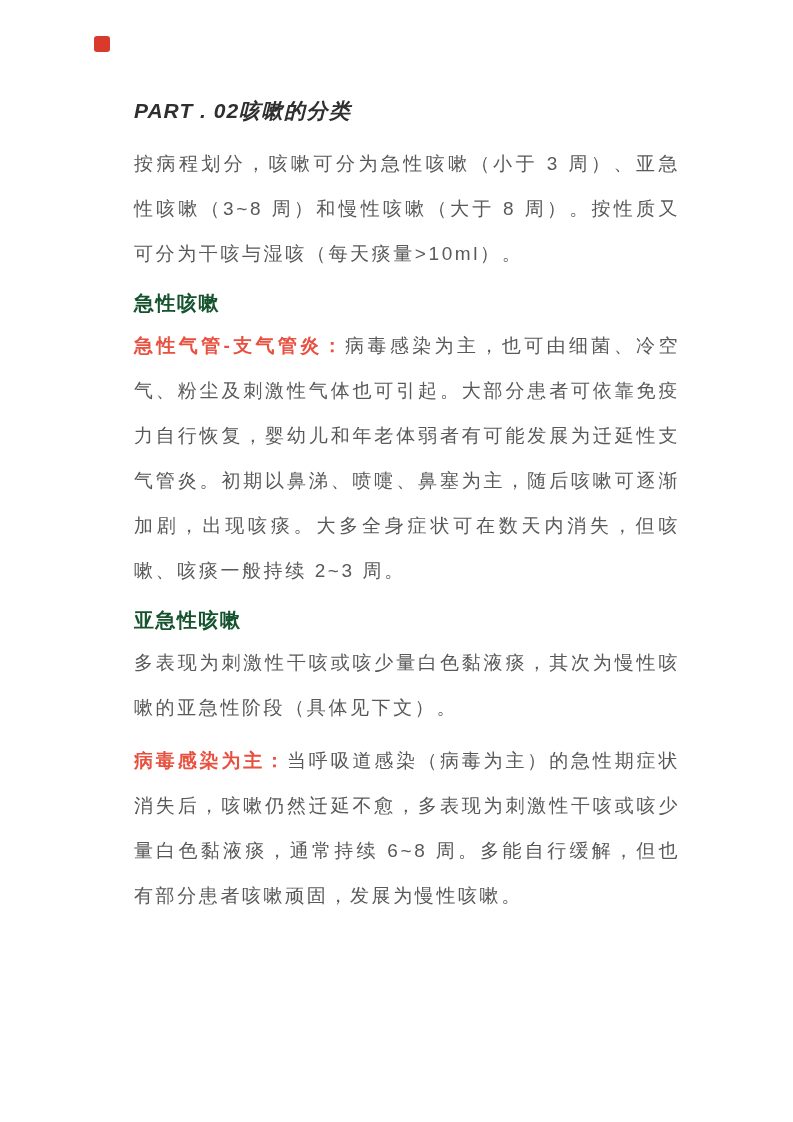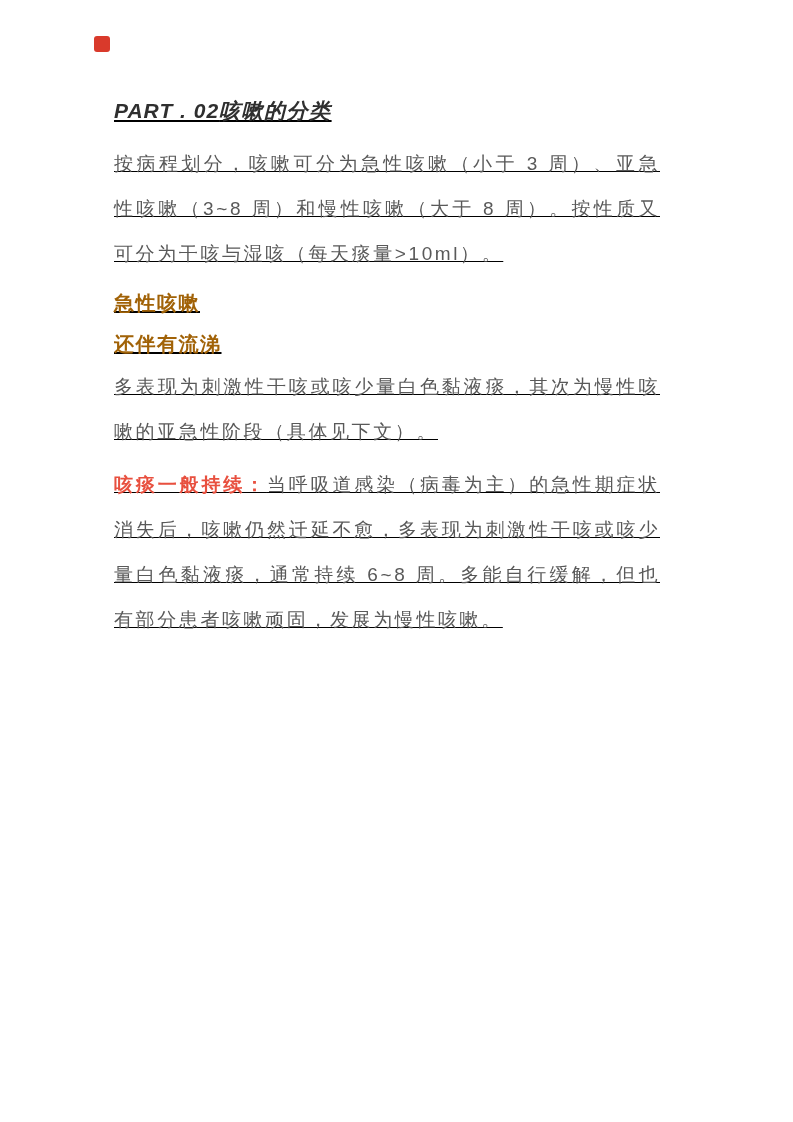--- a/index.html
+++ b/index.html
@@ -18,24 +18,23 @@
     position: absolute;
     left: 94px;
     top: 36px;
     width: 16px;
     height: 16px;
     border-radius: 3px;
     background: #d93a2b;
   }
   .content {
     position: absolute;
-    left: 114px;
+    left: 134px;
     top: 97px;
     width: 560px;
-    text-decoration: underline;
   }
   .page-title {
     margin: 0 0 16px 0;
     font-size: 21px;
     font-weight: bold;
     font-style: italic;
     color: #2f2f2f;
     letter-spacing: 1px;
     white-space: nowrap;
   }
@@ -47,21 +46,21 @@
     font-size: 19px;
     line-height: 45px;
     color: #595959;
     letter-spacing: 2.6px;
     text-align: justify;
   }
   h2.sec-heading {
     margin: 14px 0 6px 0;
     font-size: 20px;
     font-weight: bold;
-    color: #a16207;
+    color: #14532d;
     letter-spacing: 1.5px;
   }
   .para-label {
     font-weight: bold;
     color: #e8503f;
   }
 </style>
 </head>
 <body>
 
@@ -69,20 +68,21 @@
 
 <div class="content">
 
   <h1 class="page-title"><span>PART . 02</span><span class="cn">咳嗽的分类</span></h1>
 
   <p class="body">按病程划分，咳嗽可分为急性咳嗽（小于 3 周）、亚急性咳嗽（3~8 周）和慢性咳嗽（大于 8 周）。按性质又可分为干咳与湿咳（每天痰量&gt;10ml）。</p>
 
   <h2 class="sec-heading">急性咳嗽</h2>
 
 
+  <p class="body"><span class="para-label">急性气管-支气管炎：</span><span>病毒感染为主，也可由细菌、冷空气、粉尘及刺激性气体也可引起。大部分患者可依靠免疫力自行恢复，婴幼儿和年老体弱者有可能发展为迁延性支气管炎。初期以鼻涕、喷嚏、鼻塞为主，随后咳嗽可逐渐加剧，出现咳痰。大多全身症状可在数天内消失，但咳嗽、咳痰一般持续 2~3 周。</span></p>
 
-  <h2 class="sec-heading">还伴有流涕</h2>
+  <h2 class="sec-heading">亚急性咳嗽</h2>
 
   <p class="body"><span>多表现为刺激性干咳或咳少量白色黏液痰，其次为慢性咳嗽的亚急性阶段（具体见下文）。</span></p>
 
-  <p class="body"><span class="para-label">咳痰一般持续：</span><span>当呼吸道感染（病毒为主）的急性期症状消失后，咳嗽仍然迁延不愈，多表现为刺激性干咳或咳少量白色黏液痰，通常持续 6~8 周。多能自行缓解，但也有部分患者咳嗽顽固，发展为慢性咳嗽。</span></p>
+  <p class="body"><span class="para-label">病毒感染为主：</span><span>当呼吸道感染（病毒为主）的急性期症状消失后，咳嗽仍然迁延不愈，多表现为刺激性干咳或咳少量白色黏液痰，通常持续 6~8 周。多能自行缓解，但也有部分患者咳嗽顽固，发展为慢性咳嗽。</span></p>
 
 </div>
 
 </body></html>

